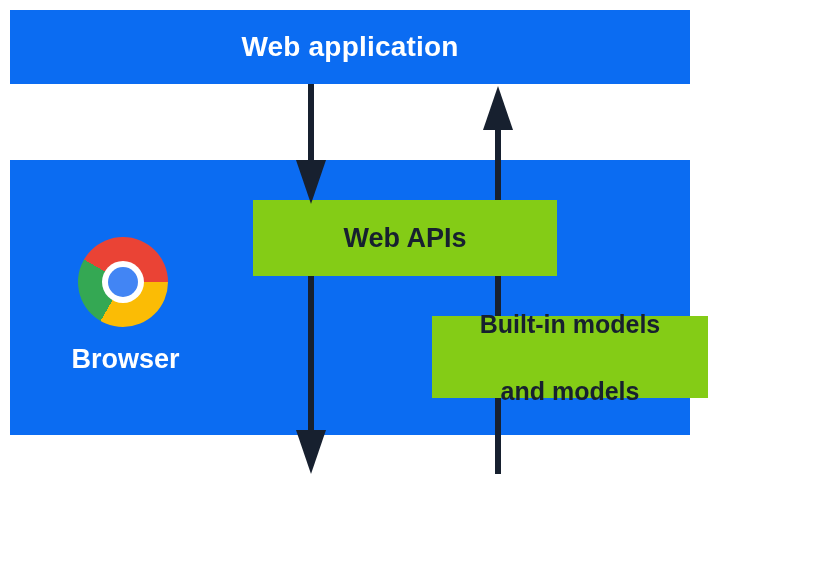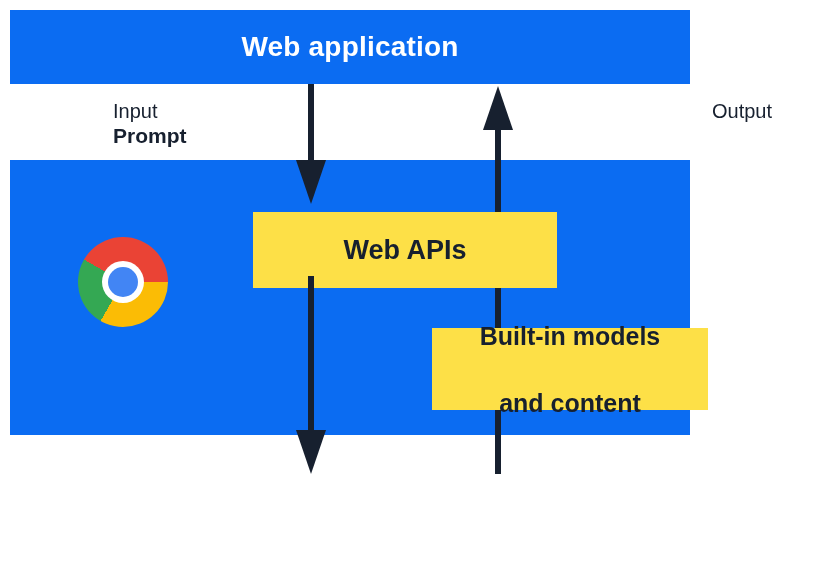--- a/index.html
+++ b/index.html
@@ -39,30 +39,29 @@
     z-index: 2;
     line-height: 23px;
   }
   .io-caption .io-label { font-size: 20px; font-weight: 400; }
   .io-caption .io-value { font-size: 21px; font-weight: 700; line-height: 25px; }
   .io-left  { left: 113px; text-align: left; }
   .io-right { right: 48px; text-align: right; }
   
   .ybox {
     position: absolute;
-    background: #fde047;
+    background: #84cc16;
     z-index: 3;
     display: flex;
     flex-direction: column;
     align-items: center;
     justify-content: center;
     color: #17202f;
     font-weight: 700;
     text-align: center;
-    margin-top: 12px;
   }
   .box-webapis { left: 253px; top: 200px; width: 304px; height: 76px; font-size: 27px; }
   .box-builtin { left: 432px; top: 316px; width: 276px; height: 82px; font-size: 25px; line-height: 32px; gap: 35px; }
   
   .shaft {
     position: absolute;
     width: 6px;
     background: #17202f;
   }
   .head {
@@ -117,45 +116,41 @@
 </style>
 </head>
 <body>
 
 <div class="canvas">
 
   <div class="layer layer-top">
     <span class="layer-title">Web application</span>
   </div>
 
-  <div class="io-caption io-left">
-    <div class="io-label">Input</div>
-    <div class="io-value">Prompt</div>
-  </div>
 
   <div class="io-caption io-right">
-    <div class="io-label">Output</div>
   </div>
 
   <div class="layer layer-mid"></div>
 
   <div class="chrome-logo">
     <div class="ring"></div>
     <div class="hub"></div>
   </div>
+  <div class="browser-label">Browser</div>
 
   <div class="head head-up head-up-1 z2"></div>
   <div class="shaft shaft-up-1 z2"></div>
 
   <div class="ybox box-webapis">
     <span>Web APIs</span>
   </div>
   <div class="ybox box-builtin">
     <span>Built-in models</span>
-    <span>and content</span>
+    <span>and models</span>
   </div>
 
   <div class="shaft shaft-down-1 z4"></div>
   <div class="head head-down head-down-1 z4"></div>
 
   <div class="shaft shaft-down-2 z4"></div>
   <div class="head head-down head-down-2 z4"></div>
 
 
 </div>

